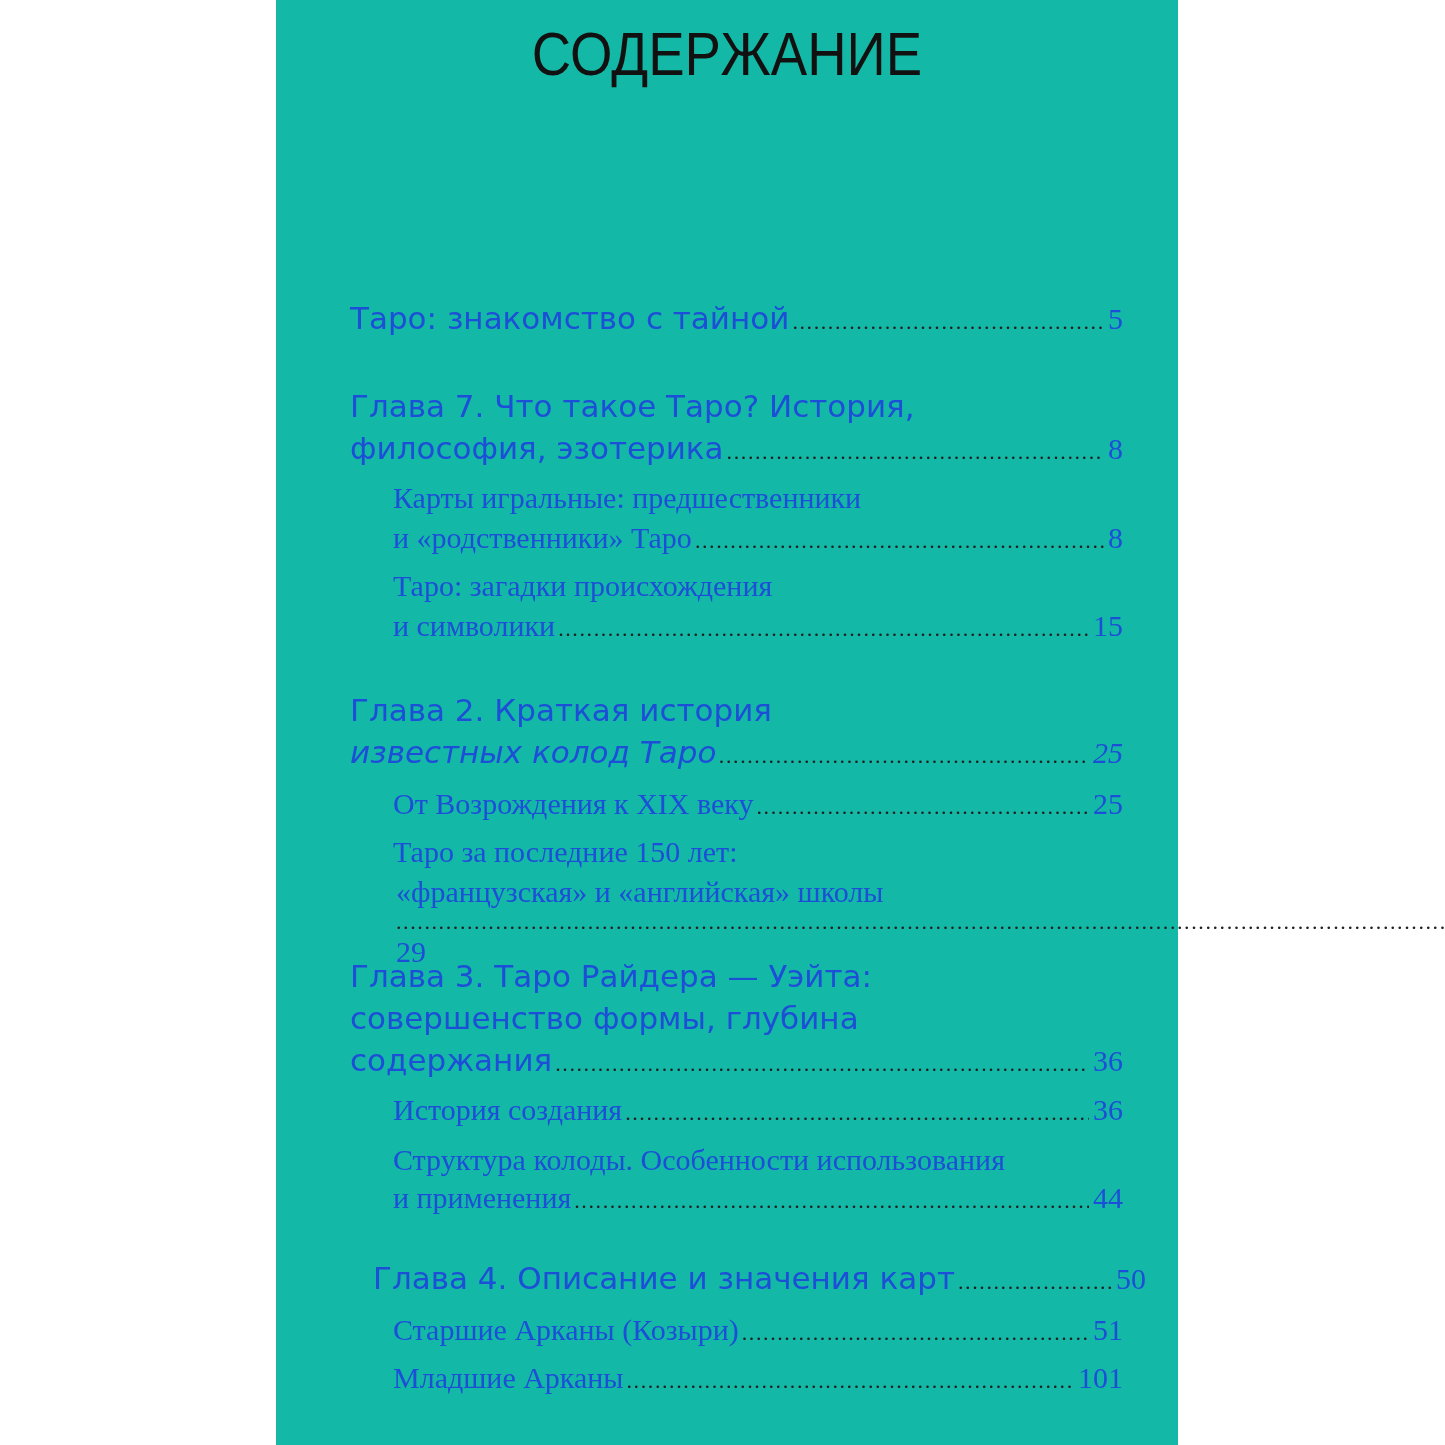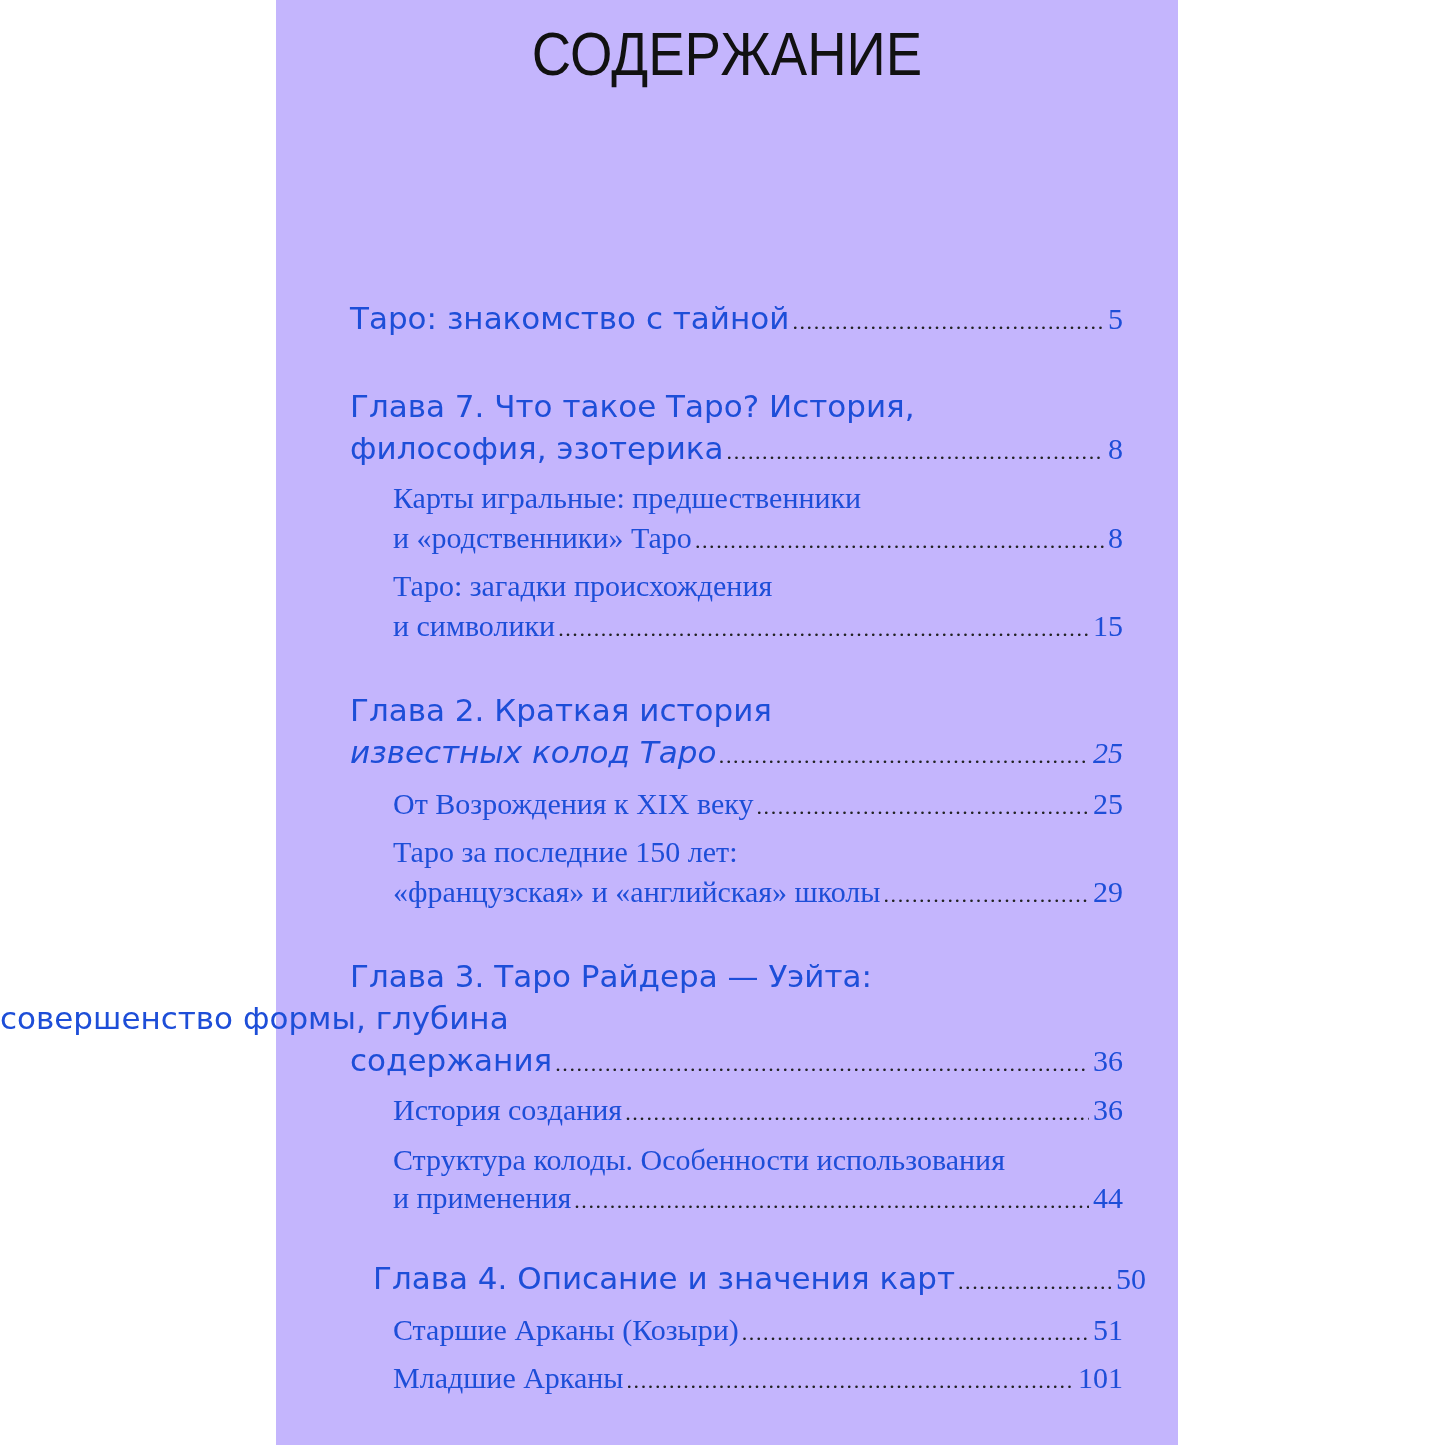--- a/index.html
+++ b/index.html
@@ -2,21 +2,21 @@
 <html><head>
   <meta charset="utf-8">
   <style>
     html, body { margin: 0; padding: 0; }
     body {
       width: 1445px; height: 1445px; background: #ffffff;
       position: relative; overflow: hidden;
     }
     .page {
       position: absolute; left: 276px; top: 0; width: 902px; height: 1445px;
-      background: #c4b5fd;
+      background: #14b8a6;
     }
     .title {
       position: absolute; left: 0; width: 100%; top: 18px; text-align: center;
       font-family: "Liberation Sans", sans-serif; font-size: 62px;
       font-weight: normal; color: #111; letter-spacing: 0px;
       transform: scaleX(0.88); transform-origin: center;
     }
     .line {
       position: absolute; left: 0; width: 1123px;
       display: flex; align-items: baseline; white-space: nowrap;
@@ -87,30 +87,30 @@
 
 <div class="line s" style="top:787px; padding-left:393px; box-sizing:border-box;">
   <span class="txt">От Возрождения к XIX веку</span>
   <span class="dots"></span>
   <span class="num">25</span>
 </div>
 
 <div class="line s noleader" style="top:835px; padding-left:393px; box-sizing:border-box;">
   <span class="txt">Таро за последние 150 лет:</span>
 </div>
-<div class="line s" style="top:875px; padding-left:393px; box-sizing:border-box;">
+<div class="line s" style="top:875px; padding-left:393px; box-sizing:border-box;flex-direction:column;">
   <span class="txt">«французская» и «английская» школы</span>
   <span class="dots"></span>
   <span class="num">29</span>
 </div>
 
 <div class="line h noleader" style="top:958px; padding-left:350px; box-sizing:border-box;">
   <span class="txt">Глава 3. Таро Райдера — Уэйта:</span>
 </div>
-<div class="line h noleader" style="top:1000px; box-sizing:border-box;">
+<div class="line h noleader" style="top:1000px; padding-left:350px; box-sizing:border-box;">
   <span class="txt">совершенство формы, глубина</span>
 </div>
 <div class="line h" style="top:1042px; padding-left:350px; box-sizing:border-box;">
   <span class="txt">содержания</span>
   <span class="dots"></span>
   <span class="num">36</span>
 </div>
 
 <div class="line s" style="top:1093px; padding-left:393px; box-sizing:border-box;">
   <span class="txt">История создания</span>

